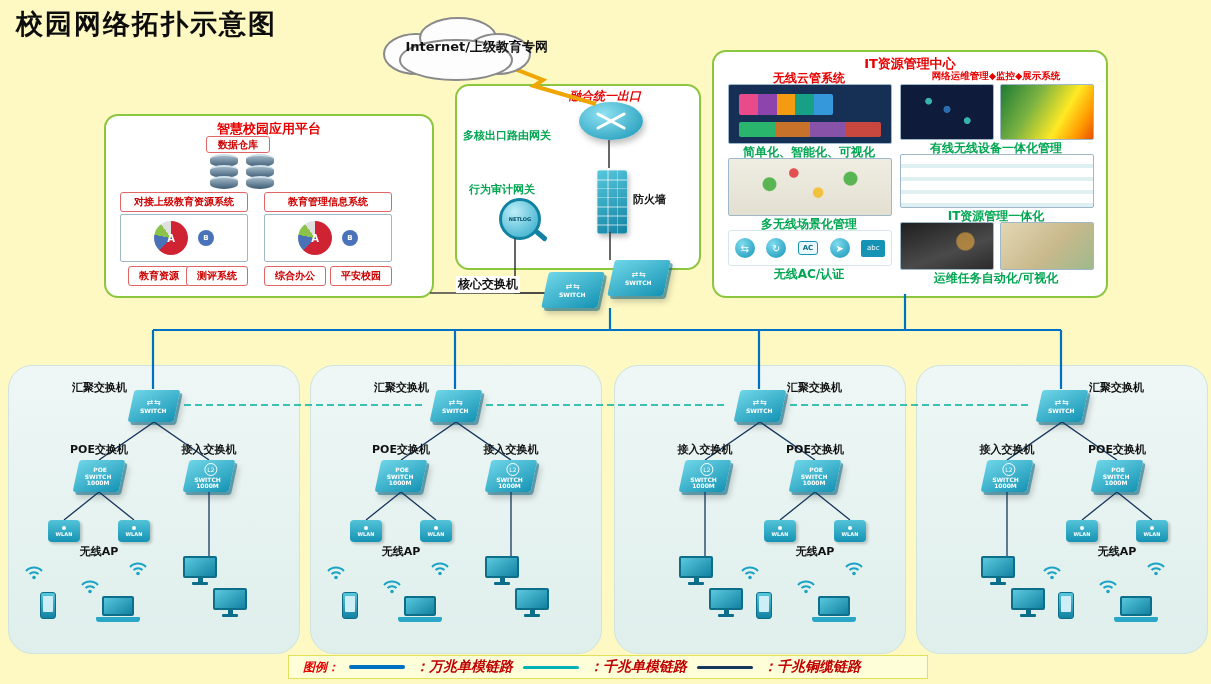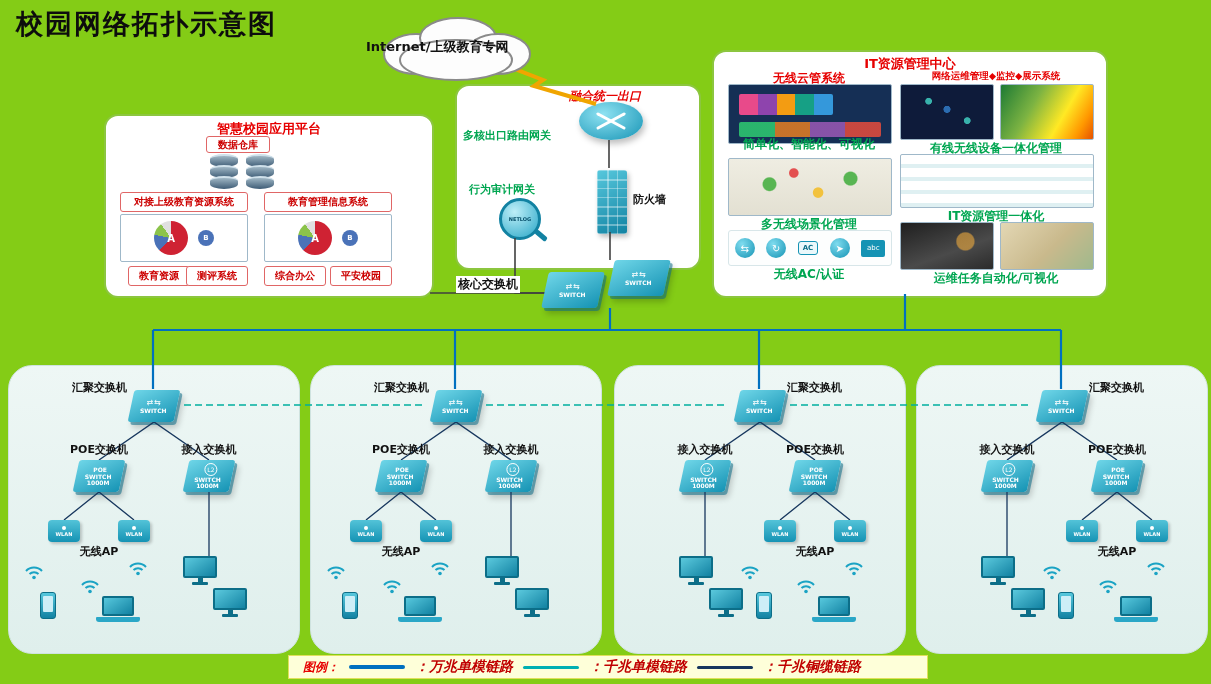--- a/index.html
+++ b/index.html
@@ -1,25 +1,25 @@
 <!DOCTYPE html>
 <html><head>
 <meta charset="utf-8">
 <style>
   html,body{margin:0;padding:0;background:#fff;}
-  #stage{position:relative;width:1211px;height:684px;background:#84cc16;overflow:hidden;
+  #stage{position:relative;width:1211px;height:684px;background:#fef9c3;overflow:hidden;
          font-family:"DejaVu Sans","Liberation Sans",sans-serif;}
   
   #wires{position:absolute;left:0;top:0;z-index:2;pointer-events:none;}
   .panel,.zone,.abs{position:absolute;}
   
   .main-title{left:16px;top:6px;font-size:27px;font-weight:900;color:#0d0d0d;letter-spacing:2px;z-index:3;}
   
   .cloud{left:366px;top:12px;width:182px;height:74px;z-index:3;}
-  .cloud-label{position:absolute;left:0;top:26px;width:182px;text-align:left;font-size:13px;font-weight:bold;color:#111;}
+  .cloud-label{position:absolute;left:0;top:26px;width:182px;text-align:right;font-size:13px;font-weight:bold;color:#111;}
   
   .gpanel{border:2px solid #8cc63f;border-radius:14px;background:#fff;z-index:1;}
   .red-t{color:#e60000;font-weight:bold;}
   .green-t{color:#00a651;font-weight:bold;}
   .cap{position:absolute;text-align:center;font-size:12px;}
   
   .export-box{left:455px;top:84px;width:242px;height:182px;}
   .export-title{position:absolute;left:112px;top:2px;font-size:12px;font-style:italic;}
   .router{position:absolute;left:122px;top:16px;width:64px;height:38px;border-radius:50%;
           background:radial-gradient(ellipse at 38% 32%,#8fe2f2,#1593b4);box-shadow:2px 4px 6px rgba(0,0,0,.25);
@@ -244,21 +244,21 @@
     <div class="chip" style="left:80px;top:150px;width:60px;height:18px;">测评系统</div>
     <div class="chip" style="left:158px;top:150px;width:60px;height:18px;">综合办公</div>
     <div class="chip" style="left:224px;top:150px;width:60px;height:18px;">平安校园</div>
   </div>
 
   <div class="panel gpanel itc">
     <div class="itc-title red-t">IT资源管理中心</div>
 
     <div class="cap red-t" style="left:14px;top:18px;width:162px;">无线云管系统</div>
     <div class="shot shot-tiles" style="left:14px;top:32px;width:162px;height:58px;"></div>
-    <div class="cap green-t" style="left:14px;top:84px;width:162px;text-align:center;">简单化、智能化、可视化</div>
+    <div class="cap green-t" style="left:14px;top:92px;width:162px;text-align:center;">简单化、智能化、可视化</div>
     <div class="shot shot-map" style="left:14px;top:106px;width:162px;height:56px;"></div>
     <div class="cap green-t" style="left:14px;top:164px;width:162px;">多无线场景化管理</div>
     <div class="ac-row">
       <span class="ac-circ">⇆</span>
       <span class="ac-circ">↻</span>
       <span class="ac-chip">AC</span>
       <span class="ac-circ">➤</span>
       <span class="ac-mon">abc</span>
     </div>
     <div class="cap green-t" style="left:14px;top:214px;width:162px;">无线AC/认证</div>

